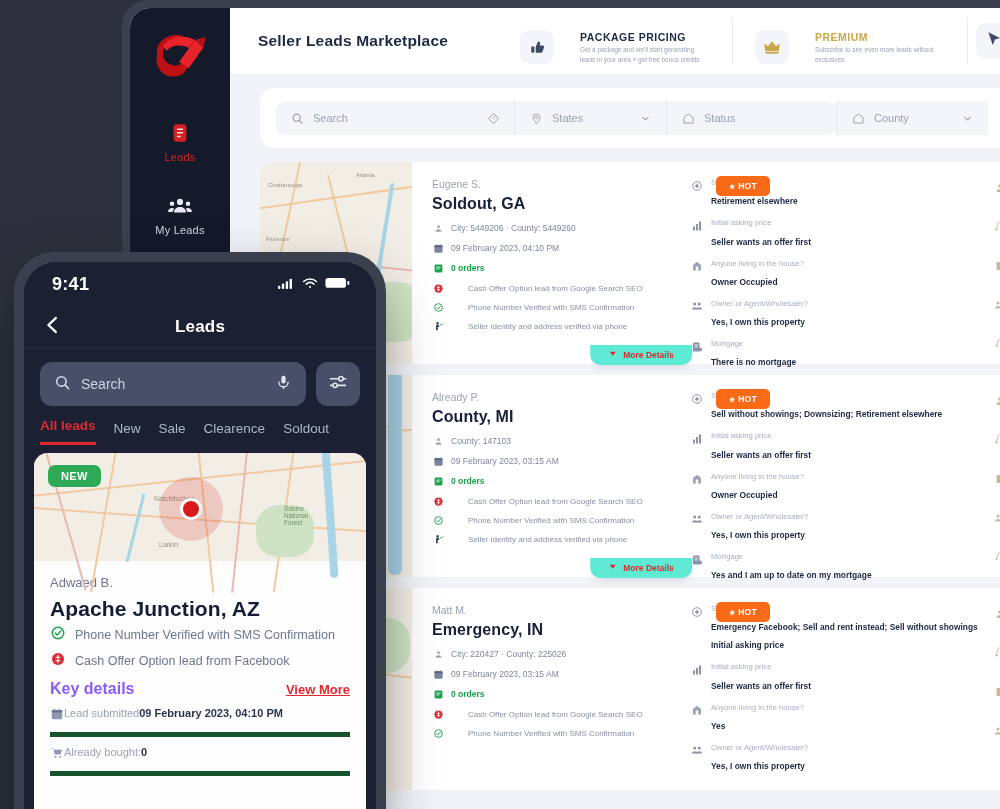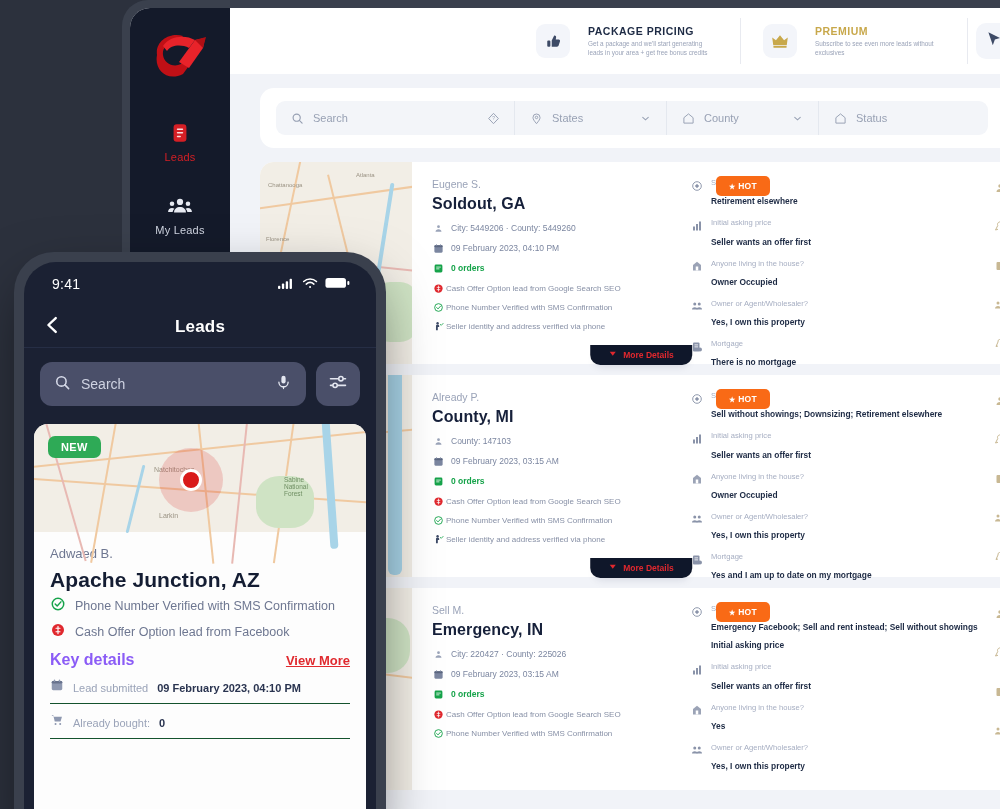--- a/index.html
+++ b/index.html
@@ -39,21 +39,21 @@
   .side-item .side-label { color: #cfd4e0; }
 
   
   .main { flex: 1; min-width: 0; display: flex; flex-direction: column; }
   .topbar {
     height: 66px; background: #ffffff; display: flex; align-items: center;
     padding: 0 0 0 28px; flex: 0 0 66px;
   }
   .top-title { font-size: 15.5px; font-weight: 700; color: #1d2a44; letter-spacing: .2px; }
   .top-right { margin-left: auto; display: flex; align-items: center; height: 100%; }
-  .promo { display: flex; align-items: center; gap: 18px; padding: 0 22px; height: 46px; border-right: 1px solid #e8eaf0; }
+  .promo { display: flex; align-items: flex-end; gap: 26px; padding: 0 22px; height: 46px; border-right: 1px solid #e8eaf0; }
   .promo:last-child { border-right: none; }
   .promo-ico { width: 34px; height: 34px; border-radius: 9px; background: #f3f5fa; display: flex; align-items: center; justify-content: center; flex: 0 0 34px; }
   .promo-txt { display: flex; flex-direction: column; gap: 2px; }
   .promo-title { font-size: 10.5px; font-weight: 700; letter-spacing: .5px; color: #1d2a44; }
   .promo-title.gold { color: #c8a84b; }
   .promo-sub { font-size: 6.4px; color: #9aa3b8; line-height: 1.45; max-width: 130px; }
   .cursor-btn { width: 36px; height: 36px; border-radius: 10px; background: #f3f5fa; display:flex; align-items:center; justify-content:center; margin-left: 8px; }
 
   
   .content { flex: 1; padding: 14px 0 0 30px; overflow: hidden; }
@@ -70,48 +70,48 @@
   .card-map { width: 152px; flex: 0 0 152px; border-radius: 14px 0 0 14px; overflow:hidden; position: relative; }
   .card-body { flex:1; display:flex; padding: 16px 0 14px 20px; min-width:0; }
   .col-left { flex: 0 0 244px; min-width: 0; }
   .col-mid { flex: 1; min-width: 0; padding-left: 14px; }
   .col-right { flex: 0 0 28px; }
   .lead-name { font-size: 10.5px; color: #9aa3b8; margin-bottom: 5px; }
   .lead-city { font-size: 16px; font-weight: 700; color: #16203a; margin-bottom: 9px; letter-spacing:.1px; }
   .meta-row { display:flex; align-items:center; gap: 7px; margin-bottom: 8px; font-size: 8.5px; color:#7b86a0; }
   .meta-row.green { color:#16a34a; font-weight:700; }
   .meta-ico { width: 12px; height: 12px; flex:0 0 12px; display:flex; align-items:center; justify-content:center; }
-  .tag-row { display:flex; align-items:center; gap:2px; margin-bottom: 7px; font-size: 8px; color:#8790a6; }
+  .tag-row { display:flex; align-items:center; gap:24px; margin-bottom: 7px; font-size: 8px; color:#8790a6; }
   .hot-badge {
     position:absolute; right: 0; top: 0; background:#f96a16; color:#fff;
     font-size: 8.5px; font-weight:700; border-radius: 5px; padding: 5px 13px; letter-spacing:.3px;
   }
   .det { display:flex; gap: 8px; margin-bottom: 10px; }
   .det-ico { width: 13px; height: 13px; flex: 0 0 13px; margin-top:1px; display:flex; align-items:center; justify-content:center; }
   .det-q { font-size: 7.6px; color:#a6aec2; line-height:1.35; margin-bottom: 2px; }
   .det-a { font-size: 8.4px; color:#1d2a44; font-weight:700; line-height:1.35; }
   .more-btn {
     position:absolute; left: 50%; transform: translateX(-50%); bottom: -1px;
-    background:#0f172a; border-radius: 0 0 10px 10px; padding: 4px 18px 5px;
+    background:#5eead4; border-radius: 0 0 10px 10px; padding: 4px 18px 5px;
     display:flex; align-items:center; gap:6px; font-size: 8.5px; color:#e0282e; font-weight:600;
     box-shadow: 0 6px 10px -6px rgba(20,30,60,.18);
   }
 
   
   .phone-frame {
     position: absolute; left: 14px; top: 252px; width: 372px; height: 600px;
     background: #3a404d; border-radius: 40px; padding: 10px;
     box-shadow: 0 22px 60px -12px rgba(0,0,0,.55);
   }
   .phone-screen {
     width: 352px; height: 580px; background:#1b2133; border-radius: 32px; overflow:hidden;
     display:flex; flex-direction: column;
   }
   .statusbar { height: 44px; display:flex; align-items:center; justify-content:space-between; padding: 0 26px 0 28px; color:#fff; }
-  .st-time { font-size: 14px; font-weight: 400; letter-spacing: .3px; }
+  .st-time { font-size: 18px; font-weight: 700; letter-spacing: .3px; }
   .st-icons { display:flex; align-items:center; gap: 6px; }
   .navbar { height: 42px; display:flex; align-items:center; justify-content:center; position:relative; border-bottom: 1px solid #262e45; }
   .nav-back { position:absolute; left: 18px; top:50%; transform: translateY(-50%); cursor:pointer; }
   .nav-title { color:#fff; font-size: 17px; font-weight: 700; letter-spacing:.2px; }
   .ph-search-wrap { display:flex; gap: 10px; padding: 14px 16px 10px; }
   .ph-search { flex:1; height: 44px; background:#4a4f69; border-radius: 12px; display:flex; align-items:center; gap:10px; padding: 0 14px; }
   .ph-search-ph { flex:1; color:#cfd3e2; font-size: 14px; }
   .ph-filter-btn { width: 44px; height: 44px; background:#4a4f69; border-radius: 12px; display:flex; align-items:center; justify-content:center; }
   .ph-tabs { display:flex; gap: 18px; padding: 2px 16px 0; align-items: flex-end; }
   .ph-tab { font-size: 13.5px; color:#aeb5c9; padding-bottom: 9px; cursor:pointer; }
@@ -120,21 +120,21 @@
   .ph-map { height: 108px; position:relative; }
   .new-badge { position:absolute; left: 14px; top: 12px; background:#2eaa56; color:#fff; font-size: 11px; font-weight:700; border-radius: 7px; padding: 5px 13px; letter-spacing: .4px;}
   .ph-card-body { padding: 14px 16px 0; }
   .ph-name { font-size: 13px; color:#6e7791; margin-bottom: 7px; }
   .ph-city { font-size: 21px; font-weight: 700; color:#141d33; letter-spacing:.1px; margin-bottom: 4px; }
   .ph-ids { display:flex; align-items:center; gap:7px; font-size: 12.5px; color:#737c96; margin-bottom: 11px; }
   .ph-tag { display:flex; align-items:center; gap: 9px; font-size: 12.5px; color:#6e7791; margin-bottom: 7px; }
   .ph-key-head { display:flex; align-items:baseline; margin-top: 10px; }
   .ph-key-title { font-size: 16px; font-weight:700; color:#8b5cf6; }
   .ph-view-more { margin-left:auto; font-size: 13px; color:#e02a2f; font-weight:600; text-decoration: underline; cursor:pointer; }
-  .ph-kv { display:flex; align-items:flex-end; gap: 9px; padding: 9px 0; border-bottom: 1px solid #14532d; font-size: 11px; }
+  .ph-kv { display:flex; align-items:flex-start; padding: 9px 0; border-bottom: 5px solid #14532d; font-size: 11px; }
   .ph-kv .k { color:#9aa3b8; }
   .ph-kv .v { color:#2a3450; font-weight:700; }
 
   .map-bg { position:absolute; inset:0; background:#f2eee6; }
   .mk { position:absolute; width: 22px; height: 22px; border-radius:50%; background:#d91a1a; border:3px solid #fff; }
   .mk-halo { position:absolute; width: 64px; height: 64px; border-radius:50%; background: rgba(217,26,26,.18); }
   .rd { position:absolute; background:#f0c9a0; }
   .rd2 { position:absolute; background:#e8b9b3; }
   .wt { position:absolute; background:#a8d4e8; }
   .grn { position:absolute; background:#cfe3c4; border-radius: 40%; }
@@ -189,20 +189,21 @@
             <svg viewBox="0 0 24 24" width="24" height="24">
                 <path d="M4 3 L20 11 L13 13 L10 21 Z" fill="#e7eaf2"></path>
               </svg>
           </span>
         </div>
       </div>
 
       <div class="main">
 
         <div class="topbar">
+          <div class="top-title">Seller Leads Marketplace</div>
 
           <div class="top-right">
 
             <div class="promo">
               <span class="promo-ico">
                 <svg viewBox="0 0 24 24" width="17" height="17" fill="#3d4a66">
                     <path d="M9.5 10.5 13 3.6c1.6-.3 2.9.8 2.7 2.4l-.5 3.2h4.1c1.4 0 2.3 1.3 1.9 2.6l-2 6c-.3 1-1.2 1.6-2.2 1.6H9.5z"></path>
                     <rect x="3.2" y="10.5" width="4.4" height="8.9" rx="1.4"></rect>
                   </svg>
               </span>
@@ -262,41 +263,41 @@
                   </svg>
               </span>
               <span class="f-label">States</span>
               <span class="f-ico">
                 <svg viewBox="0 0 24 24" width="11" height="11" fill="none" stroke="#98a1b4" stroke-width="2.4" stroke-linecap="round">
                     <polyline points="6,9.5 12,15 18,9.5"></polyline>
                   </svg>
               </span>
             </div>
 
+            <div class="f-cell f-sel last">
+              <span class="f-ico">
+                <svg viewBox="0 0 24 24" width="13" height="13" fill="none" stroke="#98a1b4" stroke-width="1.8" stroke-linejoin="round">
+                    <path d="M3.5 10.5 12 3.5 20.5 10.5 V20.5 H3.5 Z"></path>
+                  </svg>
+              </span>
+              <span class="f-label">Status</span>
+            </div>
+
             <div class="f-cell f-sel">
               <span class="f-ico">
                 <svg viewBox="0 0 24 24" width="13" height="13" fill="none" stroke="#98a1b4" stroke-width="1.8" stroke-linejoin="round">
                     <path d="M3.5 10.5 12 3.5 20.5 10.5 V20.5 H3.5 Z"></path>
                   </svg>
               </span>
               <span class="f-label">County</span>
               <span class="f-ico">
                 <svg viewBox="0 0 24 24" width="11" height="11" fill="none" stroke="#98a1b4" stroke-width="2.4" stroke-linecap="round">
                     <polyline points="6,9.5 12,15 18,9.5"></polyline>
                   </svg>
               </span>
-            </div>
-
-            <div class="f-cell f-sel last">
-              <span class="f-ico">
-                <svg viewBox="0 0 24 24" width="13" height="13" fill="none" stroke="#98a1b4" stroke-width="1.8" stroke-linejoin="round">
-                    <path d="M3.5 10.5 12 3.5 20.5 10.5 V20.5 H3.5 Z"></path>
-                  </svg>
-              </span>
-              <span class="f-label">Status</span>
             </div>
           </div>
 
           <div class="card" style="height:202px">
             <div class="card-map">
               <div class="map-bg"></div>
               <div class="rd" style="left:-10px;top:34px;width:180px;height:2px;transform:rotate(-8deg)"></div>
               <div class="rd" style="left:20px;top:-10px;width:2px;height:200px;transform:rotate(12deg)"></div>
               <div class="rd" style="left:90px;top:10px;width:2px;height:190px;transform:rotate(-14deg)"></div>
               <div class="rd2" style="left:-20px;top:100px;width:200px;height:2px;transform:rotate(6deg)"></div>
@@ -622,21 +623,21 @@
               <div class="map-bg"></div>
               <div class="rd" style="left:-10px;top:80px;width:180px;height:2px;transform:rotate(7deg)"></div>
               <div class="rd" style="left:70px;top:-10px;width:2px;height:200px;transform:rotate(-9deg)"></div>
               <div class="wt" style="left:30px;top:0px;width:5px;height:200px;border-radius:3px;transform:rotate(5deg)"></div>
               <div class="grn" style="left:95px;top:30px;width:55px;height:55px;"></div>
               <span class="txt-map" style="left:6px;top:20px">Indianapolis</span>
               <span class="txt-map" style="left:70px;top:110px">Evansville</span>
             </div>
             <div class="card-body">
               <div class="col-left">
-                <div class="lead-name">Sell M.</div>
+                <div class="lead-name">Matt M.</div>
                 <div class="lead-city">Emergency, IN</div>
                 <div class="meta-row">
                   <span class="meta-ico">
                       <svg viewBox="0 0 24 24" width="11" height="11" fill="#9aa3b8">
                         <circle cx="12" cy="8" r="3"></circle>
                         <path d="M5.5 19c0-3.6 2.9-5.6 6.5-5.6s6.5 2 6.5 5.6z"></path>
                       </svg>
                     </span>
                   <span>City: 220427  ·  County: 225026</span>
                 </div>
@@ -812,20 +813,27 @@
             <svg viewBox="0 0 24 24" width="20" height="20" fill="none" stroke="#e3e6f0" stroke-width="1.9" stroke-linecap="round">
                 <line x1="3" y1="8" x2="21" y2="8"></line>
                 <line x1="3" y1="16" x2="21" y2="16"></line>
                 <circle cx="15.5" cy="8" r="2.6" fill="#4a4f69"></circle>
                 <circle cx="8.5" cy="16" r="2.6" fill="#4a4f69"></circle>
               </svg>
           </span>
         </div>
       </div>
 
+      <div class="ph-tabs">
+        <span class="ph-tab active">All leads</span>
+        <span class="ph-tab">New</span>
+        <span class="ph-tab">Sale</span>
+        <span class="ph-tab">Clearence</span>
+        <span class="ph-tab">Soldout</span>
+      </div>
 
       <div class="ph-card">
         <div class="ph-map">
           <div class="map-bg"></div>
           <div class="rd" style="left:-10px;top:24px;width:360px;height:2px;transform:rotate(-6deg)"></div>
           <div class="rd" style="left:-10px;top:66px;width:360px;height:2px;transform:rotate(4deg)"></div>
           <div class="rd" style="left:70px;top:-20px;width:2px;height:160px;transform:rotate(10deg)"></div>
           <div class="rd" style="left:170px;top:-20px;width:2px;height:160px;transform:rotate(-6deg)"></div>
           <div class="rd" style="left:250px;top:-20px;width:2px;height:160px;transform:rotate(8deg)"></div>
           <div class="rd2" style="left:30px;top:-10px;width:2px;height:150px;transform:rotate(-16deg)"></div>

